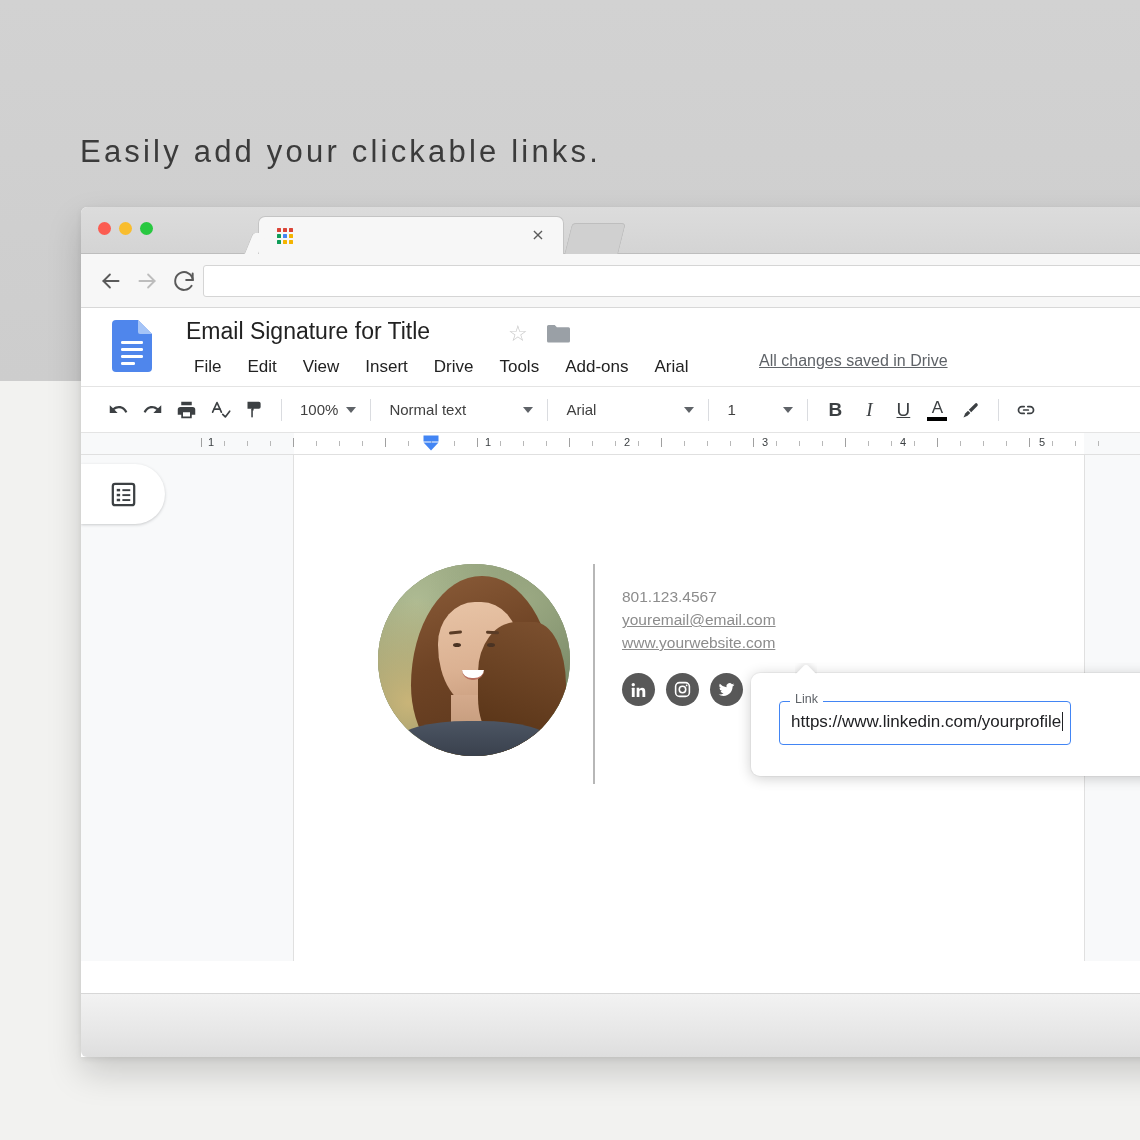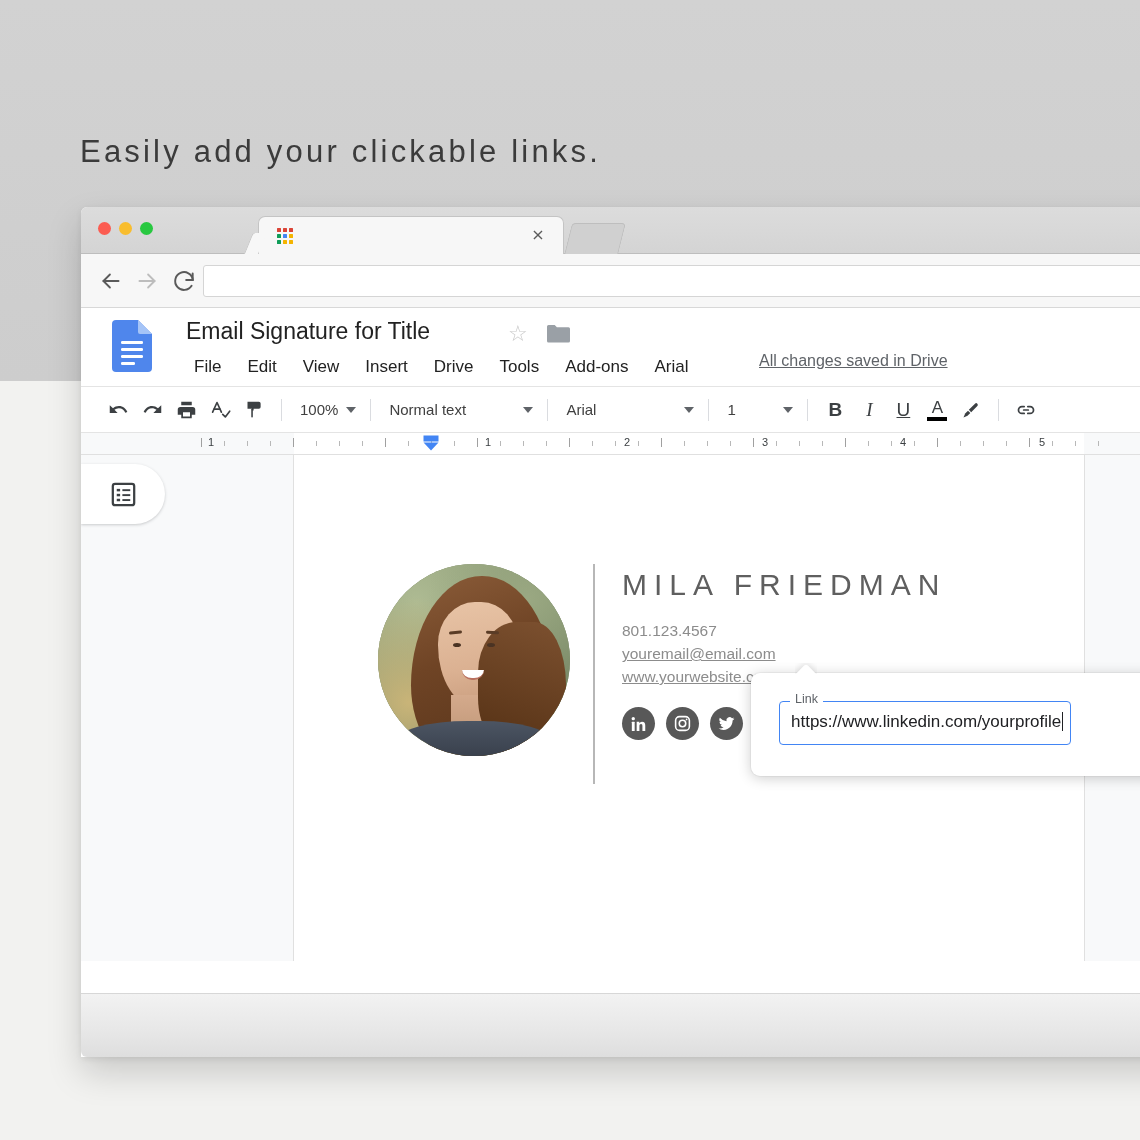--- a/index.html
+++ b/index.html
@@ -788,21 +788,20 @@
             <div class="browR"></div>
             <div class="eyeL"></div>
             <div class="eyeR"></div>
             <div class="smile"></div>
             <div class="shoulder"></div>
           </div>
 
           <div class="divider"></div>
 
           <div class="sig-info">
-            <div class="sig-name">MILA FRIEDMAN</div>
             <div class="sig-contact">
               <span style="display:block">801.123.4567</span>
               <span class="lnk">youremail@email.com</span>
               <span class="lnk">www.yourwebsite.com</span>
             </div>
 
             <div class="socials">
               <span class="soc">
                 <svg viewBox="0 0 24 24" width="20" height="20" fill="#fff">
                   <rect x="3.4" y="9.4" width="3.4" height="11" rx="0.4"></rect>

